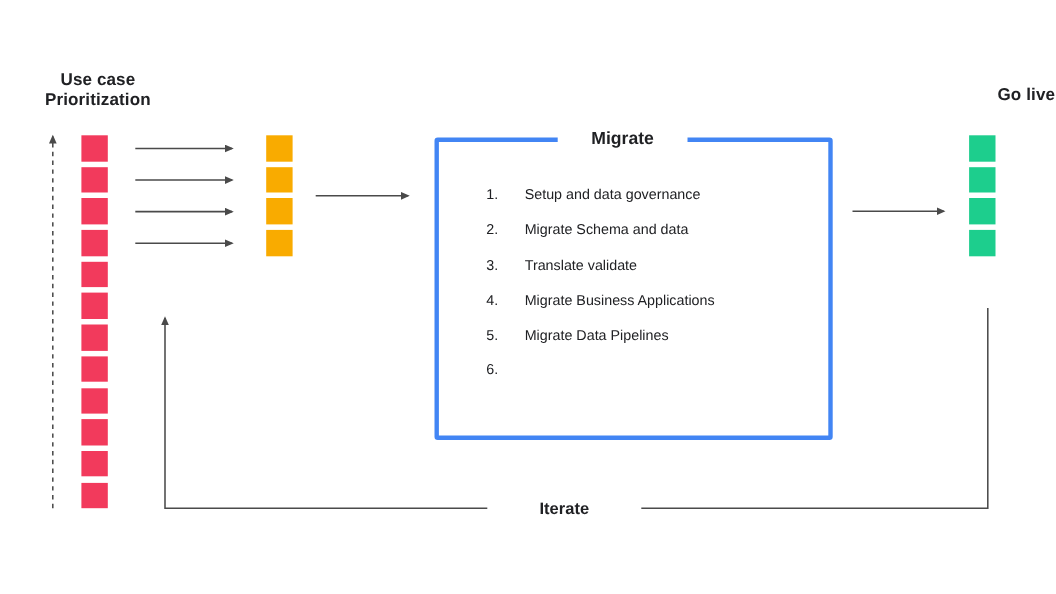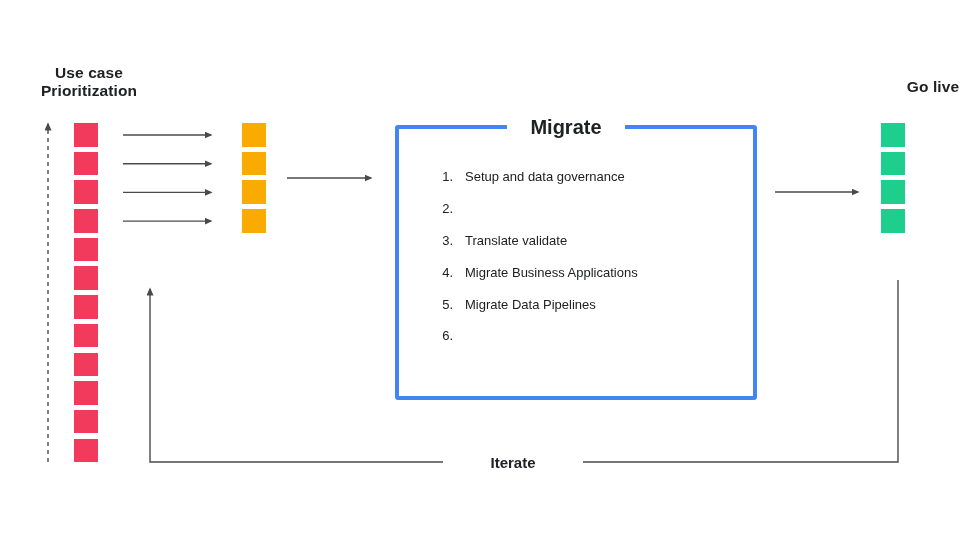--- a/index.html
+++ b/index.html
@@ -24,26 +24,26 @@
   .col-orange{left:242px;top:123px;}
   .col-green{left:881px;top:123px;}
   .sq{width:23.5px;height:23.5px;}
   .migrate-box{
     position:absolute;left:395px;top:125px;width:362px;height:275px;
     box-sizing:border-box;border:4px solid var(--blue,#4285F4);border-radius:3px;
     background:#fff;z-index:2;
   }
   .box-title{
     position:absolute;top:-13px;left:108px;width:118px;text-align:center;
-    background:#ffffff;font-size:20px;font-weight:600;line-height:22px;
+    background:#ffffff;font-size:16px;font-weight:600;line-height:22px;
   }
   .steps{position:absolute;left:0;right:0;top:32px;}
   .step{display:flex;align-items:center;height:31.8px;font-size:13px;}
   .step-num{width:54px;text-align:right;flex:0 0 54px;}
-  .step-label{margin-left:12px;}
+  .step-label{margin-left:24px;}
   .iterate{
     position:absolute;left:443px;top:451px;width:140px;height:24px;line-height:24px;
     text-align:center;background:#ffffff;font-size:15px;font-weight:600;z-index:3;
   }
 </style>
 </head>
 <body>
 
 <div class="canvas">
 
@@ -95,20 +95,21 @@
 
   <div class="migrate-box">
     <span class="box-title">Migrate</span>
     <div class="steps">
         <div class="step">
           <span class="step-num">1.</span>
           <span class="step-label">Setup and data governance</span>
         </div>
         <div class="step">
           <span class="step-num">2.</span>
+          <span class="step-label">Migrate Schema and data</span>
         </div>
         <div class="step">
           <span class="step-num">3.</span>
           <span class="step-label">Translate validate</span>
         </div>
         <div class="step">
           <span class="step-num">4.</span>
           <span class="step-label">Migrate Business Applications</span>
         </div>
         <div class="step">

